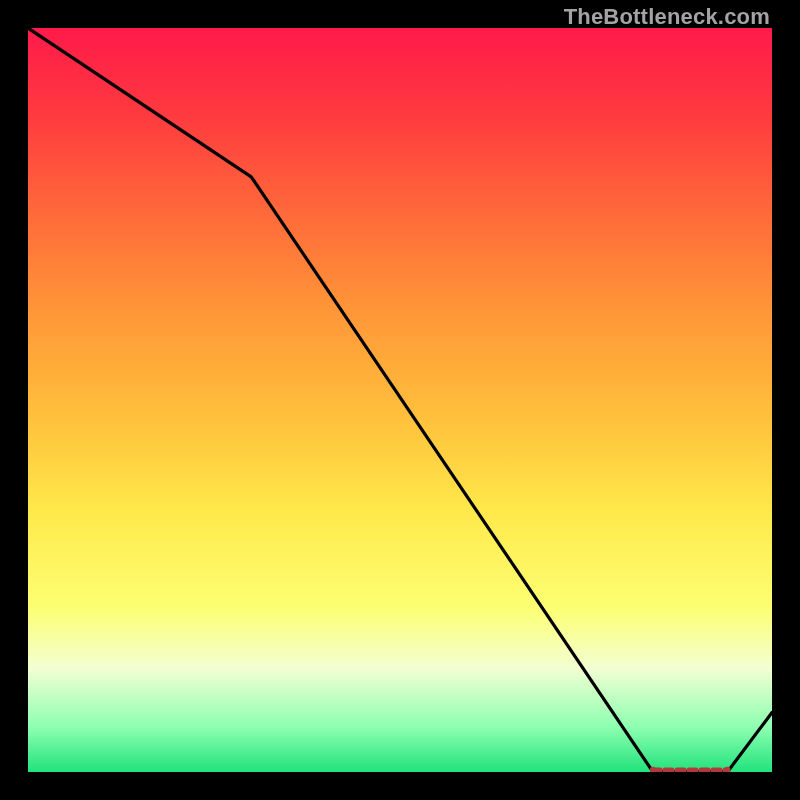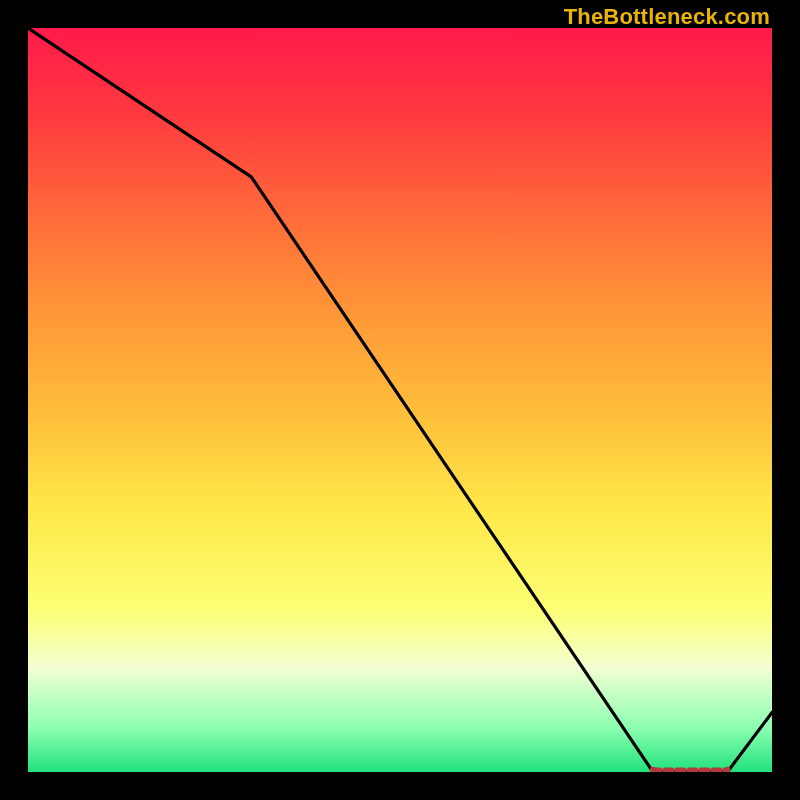--- a/index.html
+++ b/index.html
@@ -34,21 +34,21 @@
       #f3ffd2 86%,
       #8dffb0 94%,
       #21e27c 100%);
   }
   .watermark {
     position: absolute;
     top: 4px;
     right: 30px;
     font-size: 22px;
     font-weight: 600;
-    color: #eab308;
+    color: #a3a3a3;
     letter-spacing: 0.2px;
     user-select: none;
   }
   svg.curve {
     position: absolute;
     left: 0;
     top: 0;
   }
 </style>
 </head>

